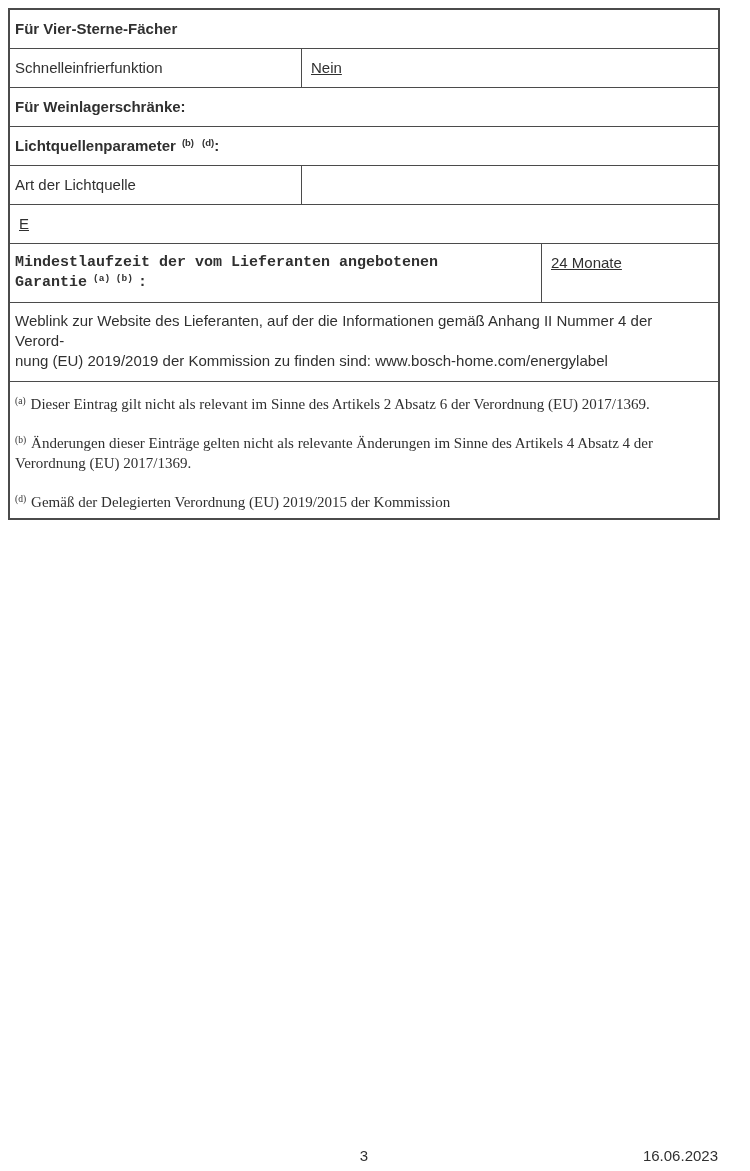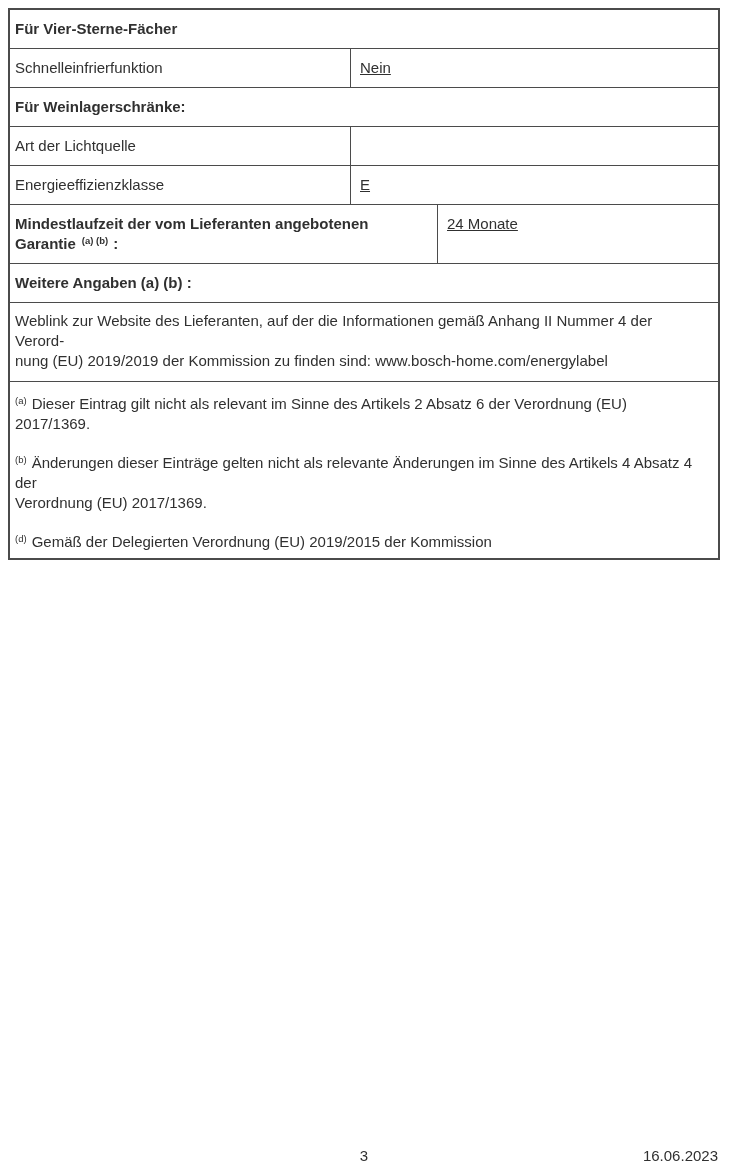--- a/index.html
+++ b/index.html
@@ -14,40 +14,40 @@
   }
   .row {
     display:flex; align-items:stretch; min-height:38px;
     border-top:1px solid #4b4b4b; box-sizing:border-box;
   }
   .row:first-child { border-top:none; }
   .cell {
     display:block; box-sizing:border-box;
     font-size:15px; line-height:20px; padding:9px 8px 9px 5px;
   }
-  .label-cell { width:341px; border-right:1px solid #4b4b4b; }
-  .label-cell.wide { width:428px; }
+  .label-cell { width:292px; border-right:1px solid #4b4b4b; }
+  .label-cell.wide { width:532px;font-family:Liberation Mono, monospace; }
   .value-cell { flex:1; padding-left:9px;text-decoration:underline; }
   .full-cell { width:100%; }
   .section .cell { font-weight:bold; }
   .hdr-sup {
     font-size:9.5px; line-height:0; vertical-align:5px; margin-left:6px;
   }
   .hdr-sup.sp2 { margin-left:8px; }
   .hdr-suffix { }
   .hdr-suffix.spaced { margin-left:5px; }
   .text-row { display:block; }
   .text-row .cell { padding:8px 14px 10px 5px; }
   .prewrap { white-space:pre-line; }
   .footnotes-cell {
     display:block; width:100%; box-sizing:border-box;
     padding:12px 14px 6px 5px;
   }
   .footnote {
-    margin:0 0 19px 0; font-size:15px; line-height:20px;
+    margin:0 0 19px 0; font-size:15px; line-height:20px;font-family:Liberation Serif, serif;
   }
   .footnote:last-child { margin-bottom:0; }
   .fn-sup {
     font-size:9.5px; line-height:0; vertical-align:5px; margin-right:5px;
   }
   .page-footer {
     position:absolute; left:8px; top:1146px; width:712px; height:20px;
     font-size:15px; line-height:20px; color:#303030;
   }
   .page-number {
@@ -73,42 +73,41 @@
     <div class="cell value-cell">Nein</div>
   </div>
 
   <div class="row section">
     <div class="cell full-cell">
       <span>Für Weinlagerschränke:</span>
     </div>
   </div>
 
 
+  <div class="row section">
+    <div class="cell full-cell">
+      <span>Lichtquellenparameter</span><sup class="hdr-sup">(b)</sup><sup class="hdr-sup sp2">(d)</sup><span class="hdr-suffix">:</span>
+    </div>
+  </div>
 
   <div class="row">
     <div class="cell label-cell">Art der Lichtquelle</div>
   </div>
 
   <div class="row">
-    <div class="cell label-cell">Energieeffizienzklasse</div>
     <div class="cell value-cell">E</div>
   </div>
 
   <div class="row section">
     <div class="cell label-cell wide">
       <span>Mindestlaufzeit der vom Lieferanten angebotenen Garantie</span><sup class="hdr-sup">(a) (b)</sup><span class="hdr-suffix spaced">:</span>
     </div>
     <div class="cell value-cell" style="font-weight:normal">24 Monate</div>
   </div>
 
-  <div class="row section">
-    <div class="cell full-cell">
-      <span>Weitere Angaben (a) (b) :</span>
-    </div>
-  </div>
 
   <div class="row text-row">
     <div class="cell full-cell">
       <span class="prewrap">Weblink zur Website des Lieferanten, auf der die Informationen gemäß Anhang II Nummer 4 der Verord-
 nung (EU) 2019/2019 der Kommission zu finden sind: www.bosch-home.com/energylabel</span>
     </div>
   </div>
 
   <div class="row">
     <div class="footnotes-cell">

